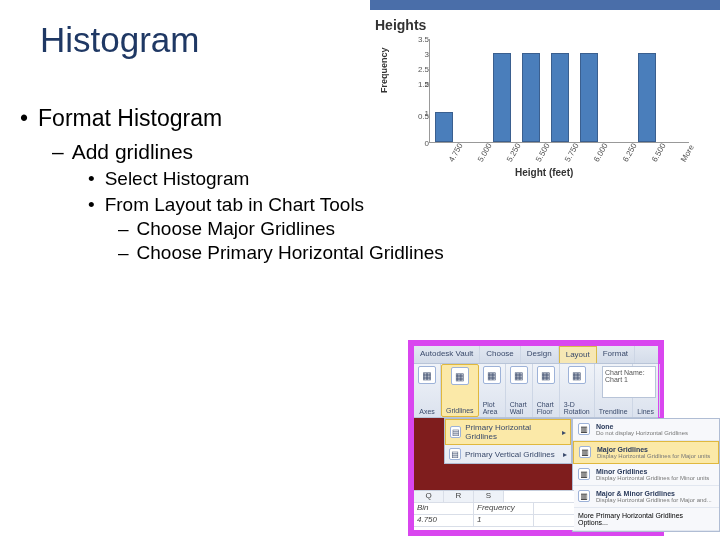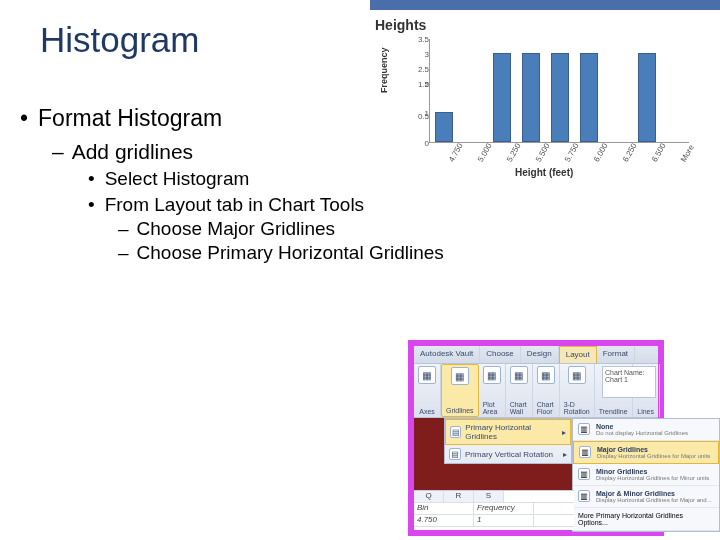--- a/index.html
+++ b/index.html
@@ -271,21 +271,21 @@
       <div>Chart 1</div>
     </div>
     <div class="dropdown">
         <div class="dd-item sel">
           <div class="rg-icon mini">▤</div>
           <span>Primary Horizontal Gridlines</span>
           <span style="margin-left: auto;">▸</span>
         </div>
         <div class="dd-item">
           <div class="rg-icon mini">▤</div>
-          <span>Primary Vertical Rotation</span>
+          <span>Primary Vertical Gridlines</span>
           <span style="margin-left: auto;">▸</span>
         </div>
       </div>
     <div class="submenu">
         <div class="sm-item">
           <div class="rg-icon mini">▥</div>
           <div>
             <div class="sm-title">None</div>
             <div class="sm-desc">Do not display Horizontal Gridlines</div>
           </div>

